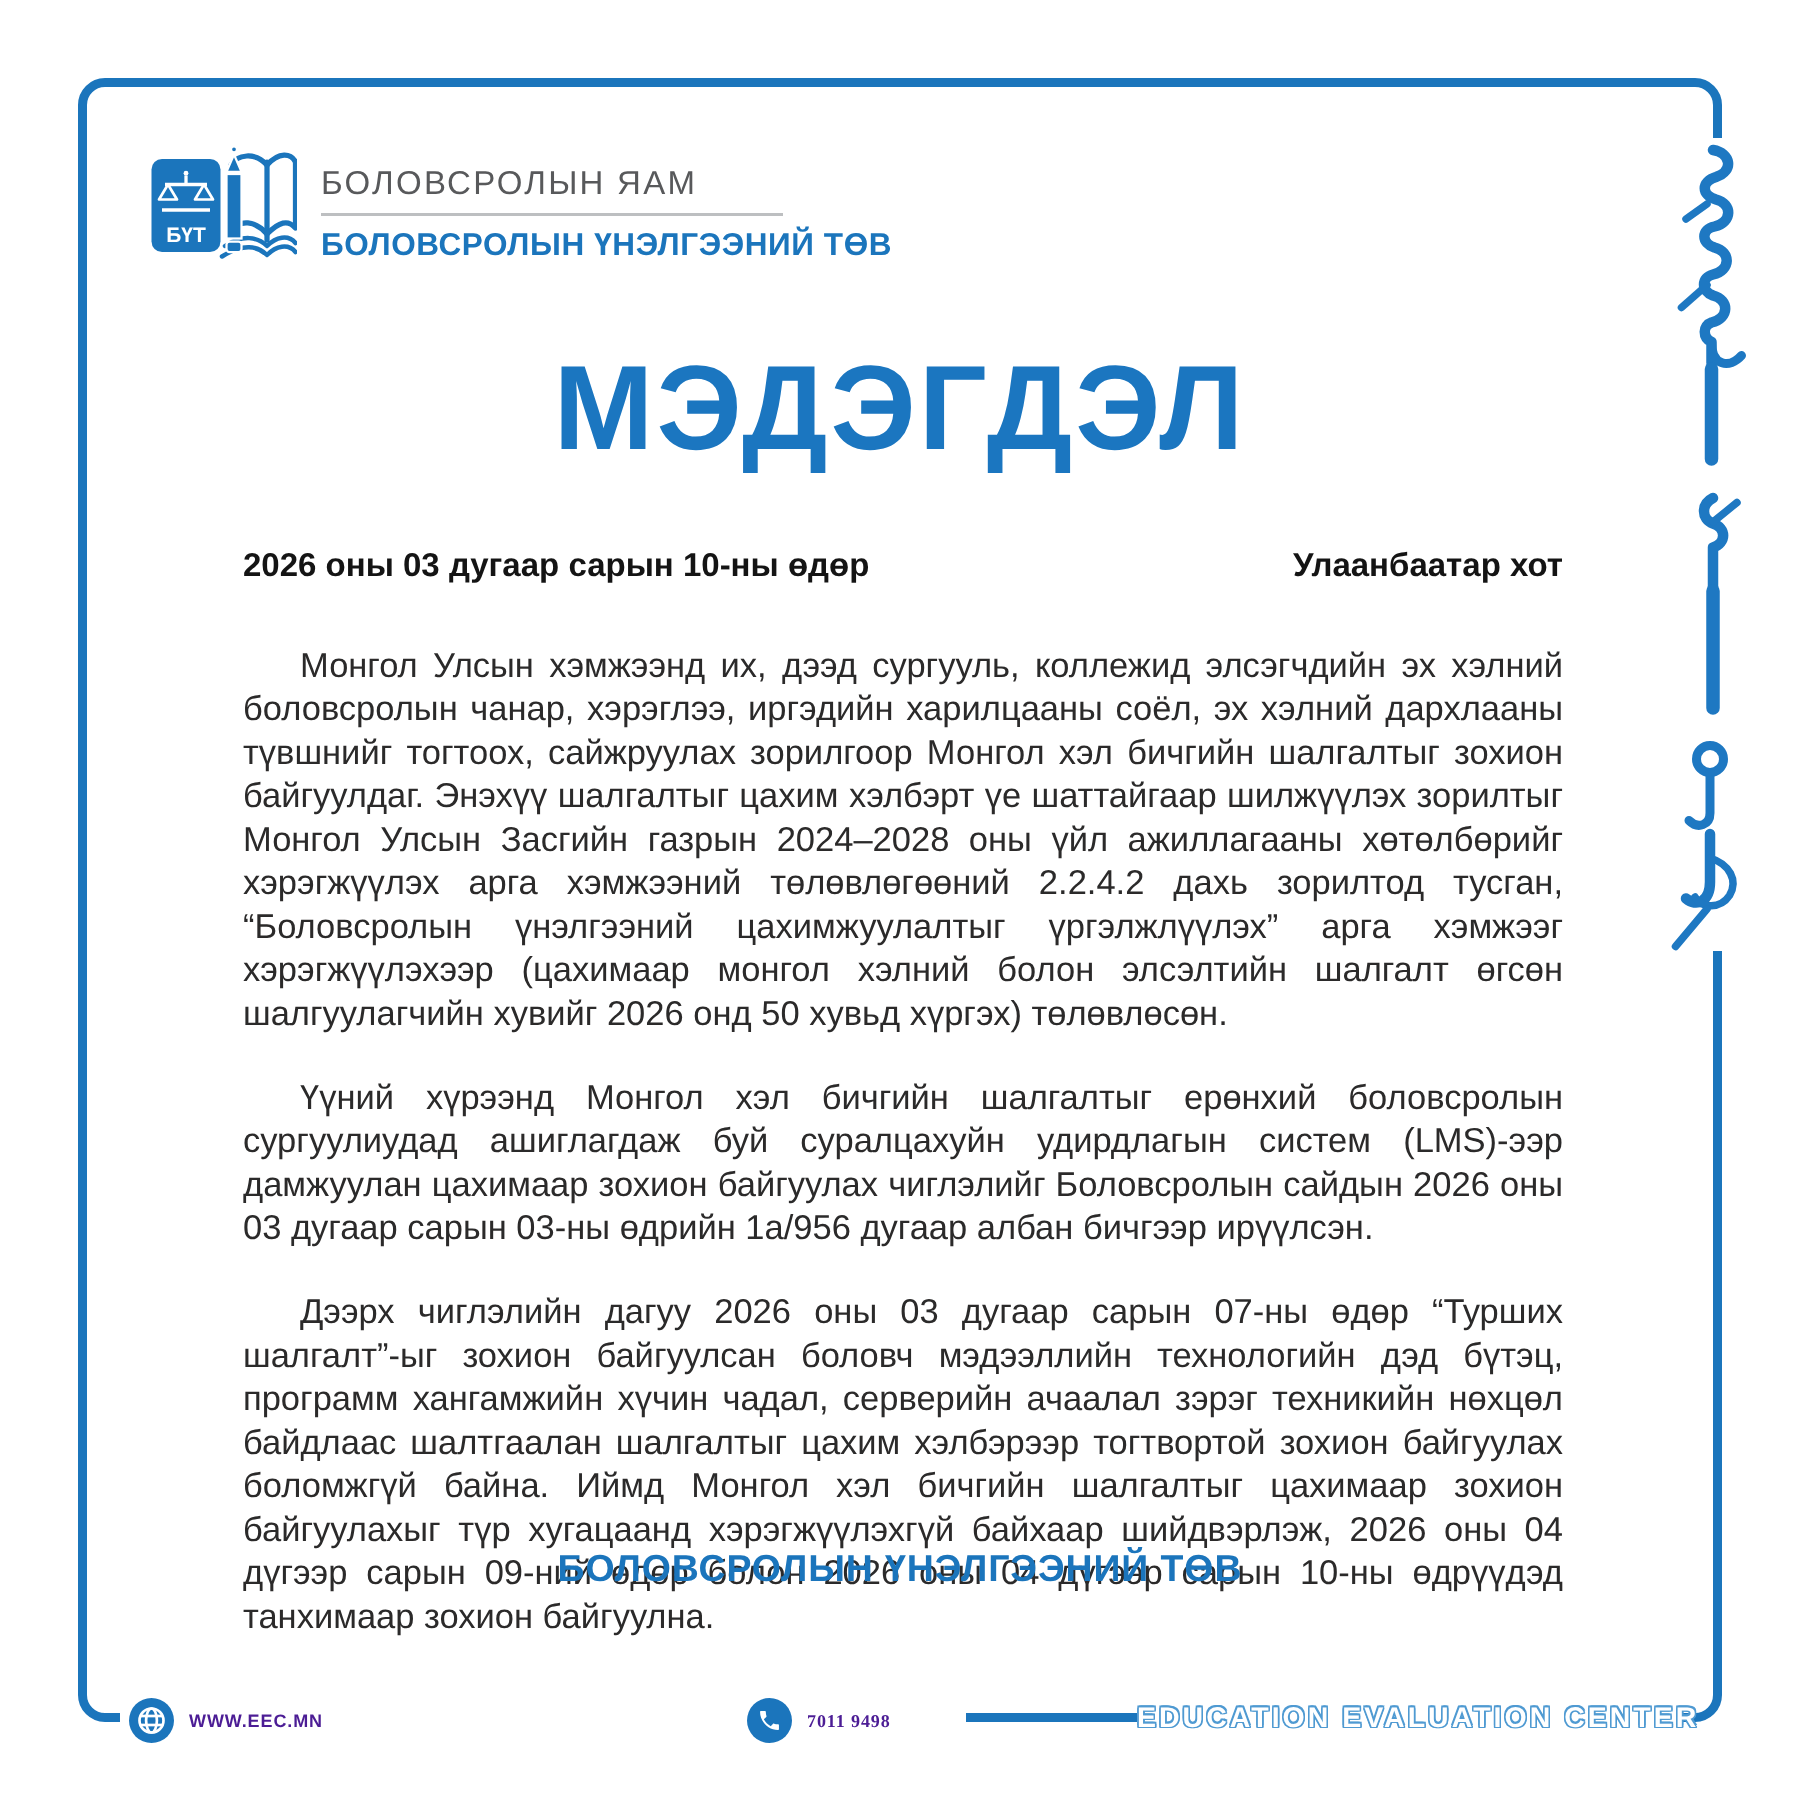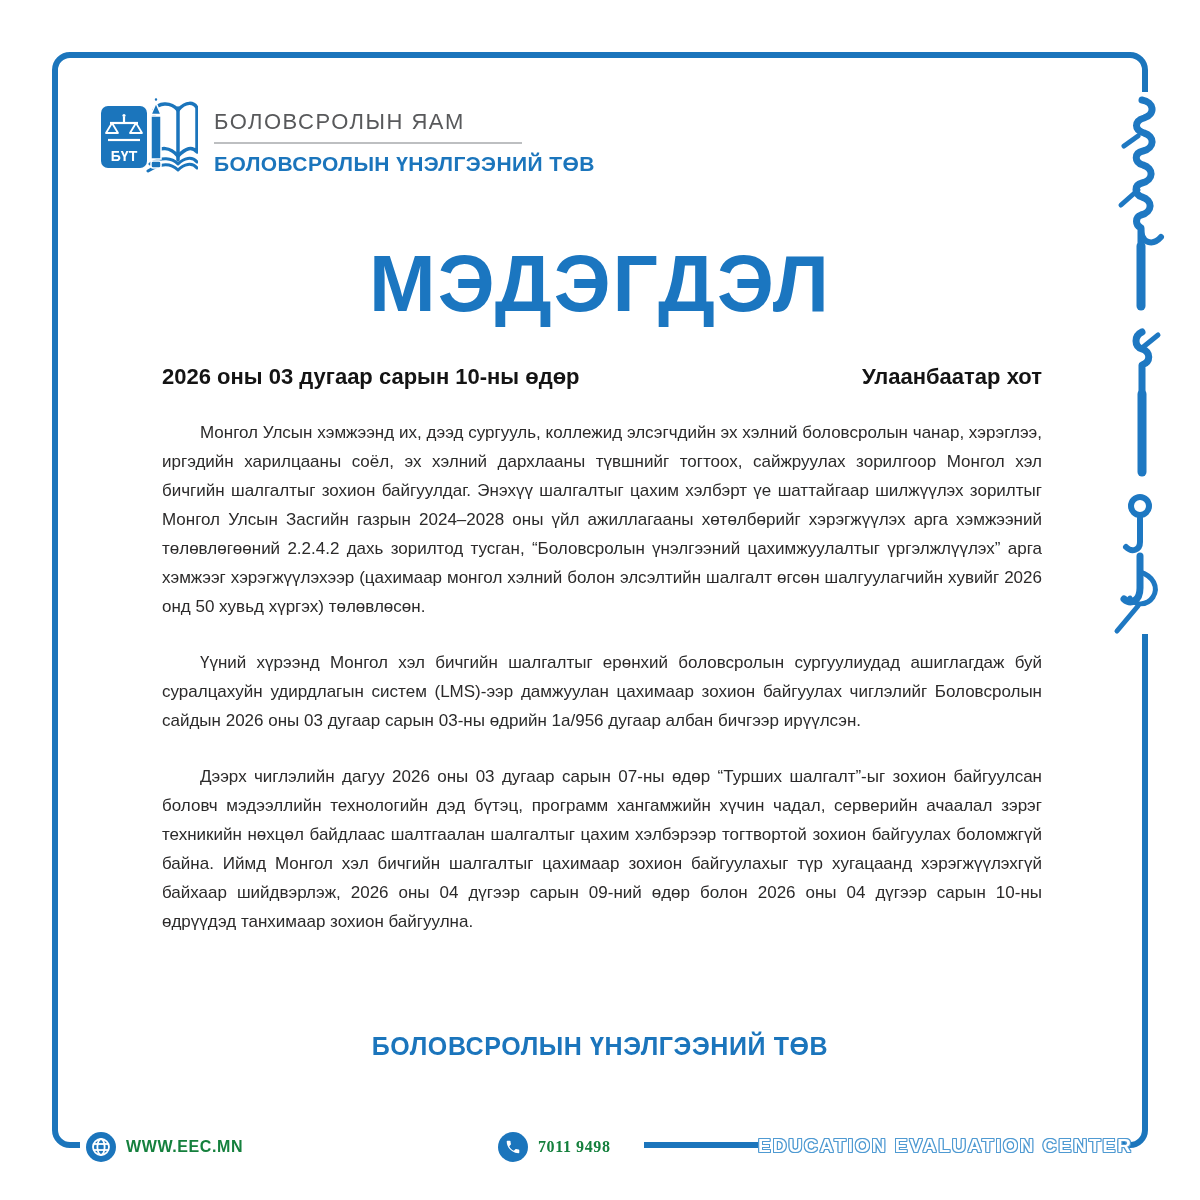--- a/index.html
+++ b/index.html
@@ -21,40 +21,40 @@
 
   
   .logo{position:absolute;left:100px;top:96px;display:flex;align-items:center;gap:16px;z-index:3;}
   .logo-icon{display:block;}
   .logo-text{width:308px;}
   .ministry{font-size:22px;color:#58595b;letter-spacing:1.5px;white-space:nowrap;}
   .logo-divider{height:2px;background:#bdbfc1;margin:7px 0 8px;}
   .center-name{font-size:21px;font-weight:700;color:#1b75bc;letter-spacing:0.4px;white-space:nowrap;}
 
   .title{
-    position:absolute;left:0;right:0;top:226px;margin:12px;text-align:center;z-index:3;
+    position:absolute;left:0;right:0;top:226px;margin:0;text-align:center;z-index:3;
     font-size:80px;font-weight:700;color:#1b76c0;letter-spacing:2px;
   }
 
   .content{position:absolute;left:162px;top:364px;width:880px;color:#2b2a2a;z-index:3;}
   .dateline{display:flex;justify-content:space-between;align-items:baseline;
-    font-weight:700;font-size:22px;color:#141414;margin-bottom:28px;}
-  .content p{margin:4px 0 27px 0;font-size:17px;line-height:29px;text-align:justify;text-indent:38px;}
+    font-weight:700;font-size:22px;color:#141414;margin-bottom:39px;}
+  .content p{margin:4px 0 27px 0;font-size:23px;line-height:29px;text-align:justify;text-indent:38px;}
 
   .signature{
     position:absolute;left:0;right:0;top:1032px;text-align:center;z-index:3;
     font-size:25px;font-weight:700;color:#1b75bc;letter-spacing:0.6px;
   }
 
   
   .footer-item{position:absolute;top:1132px;height:30px;display:flex;align-items:center;gap:10px;z-index:4;}
   .fi-web{left:86px;} .fi-fb{left:262px;} .fi-phone{left:498px;font-family:Liberation Serif, serif;}
   .fi-circle{display:block;width:30px;height:30px;}
   .fi-circle svg{display:block;}
-  .fi-label{font-size:16px;font-weight:700;color:#15803d;letter-spacing:0.6px;white-space:nowrap;}
+  .fi-label{font-size:12px;font-weight:700;color:#4c1d95;letter-spacing:0.6px;white-space:nowrap;}
 
   .footer-en{
     position:absolute;left:758px;width:362px;top:1135px;text-align:left;z-index:4;
     font-size:19px;font-weight:700;letter-spacing:2px;color:#ffffff;white-space:nowrap;
     text-shadow:-1px -1px 0 #4f9ad2,1px -1px 0 #4f9ad2,-1px 1px 0 #4f9ad2,1px 1px 0 #4f9ad2,
                  0 -1px 0 #4f9ad2,0 1px 0 #4f9ad2,-1px 0 0 #4f9ad2,1px 0 0 #4f9ad2;
   }
 </style>
 </head>
 <body>

